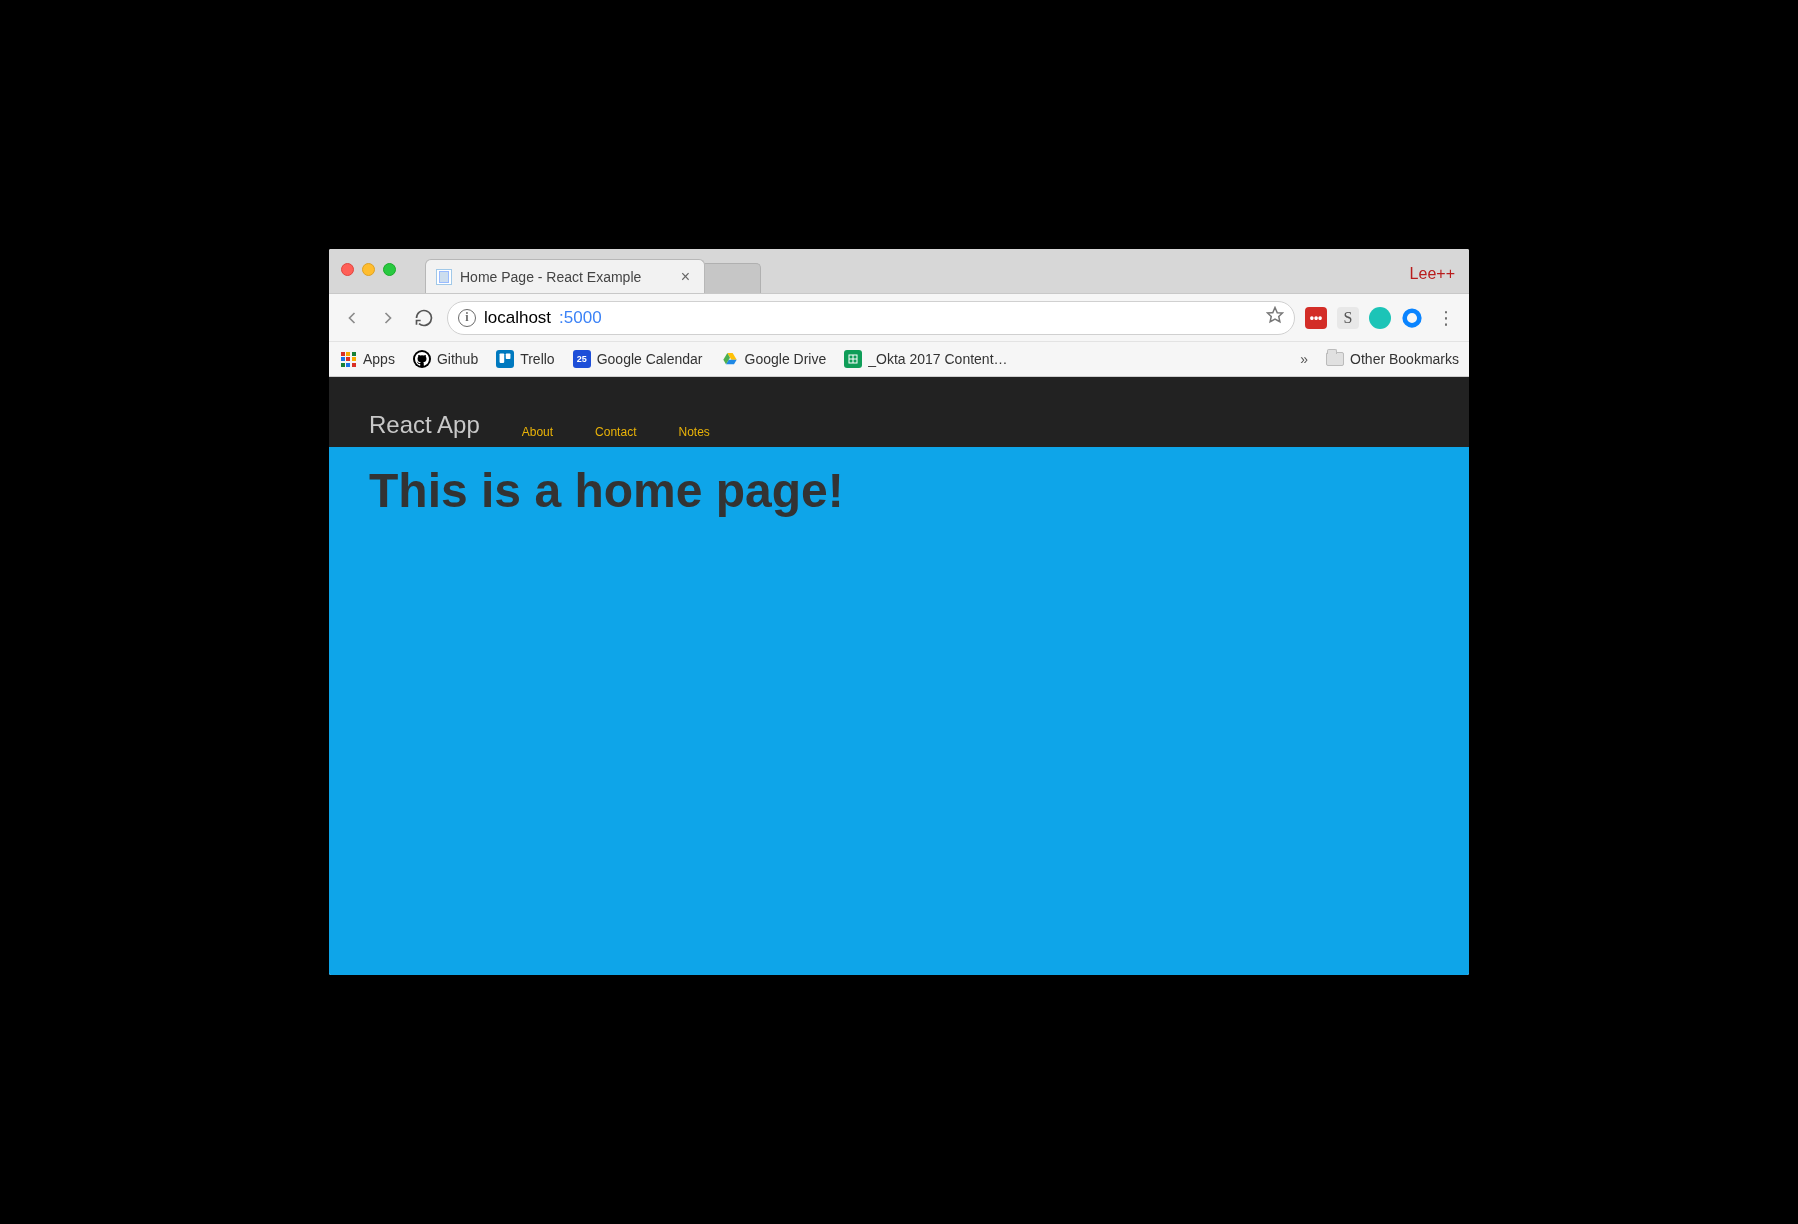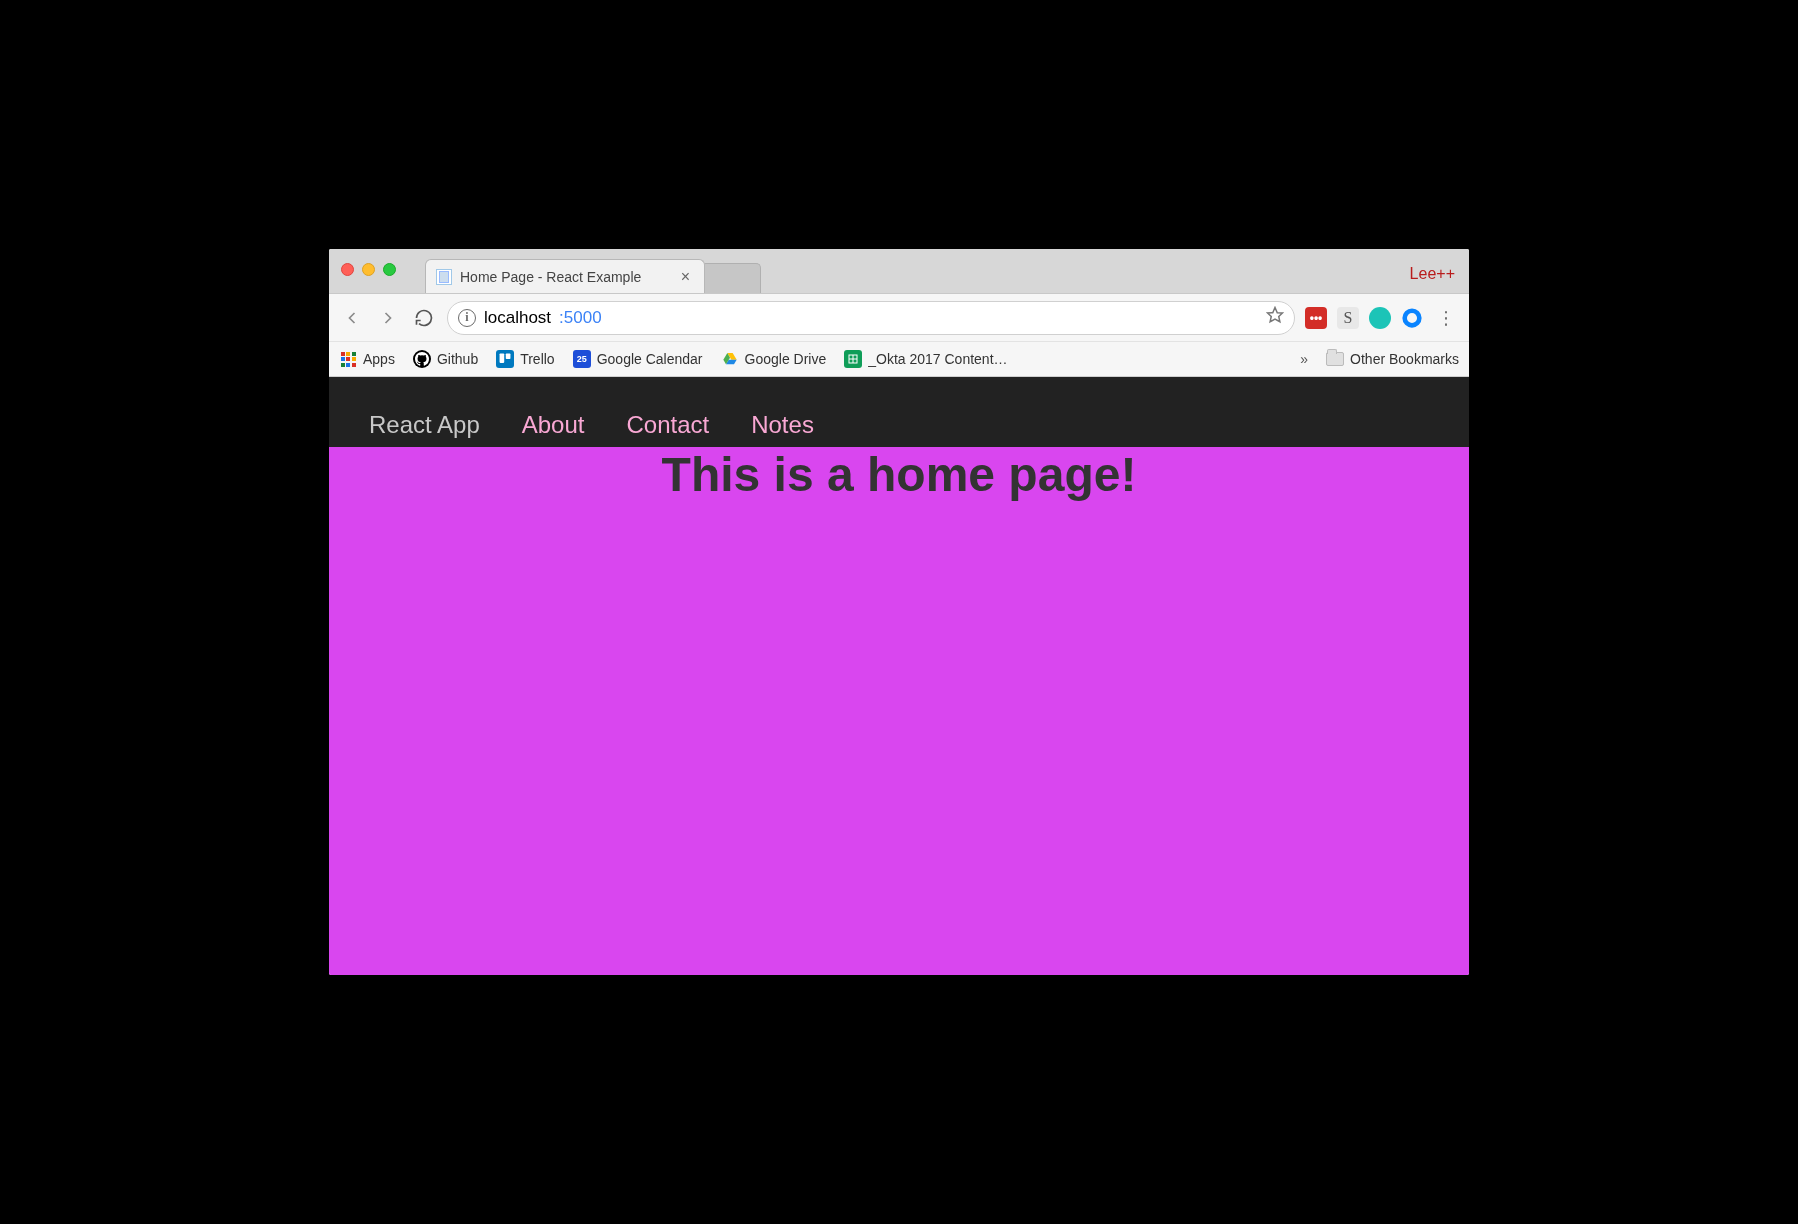--- a/index.html
+++ b/index.html
@@ -273,31 +273,30 @@
       align-items:flex-end;
       padding: 8px 40px;
       gap: 42px;
     }
     .brand {
       color:#c8c8c8;
       font-size: 24px;
       font-weight: 400;
     }
     .nav-link {
-      color:#f9a8d4;
-      font-size: 24px;
+      color:#eab308;
+      font-size: 12px;
       cursor:pointer;
       margin-top:36px;
     }
     
     .content {
       flex:1;
-      background:#d946ef;
-      padding: 0 40px;
-      text-align: center;
+      background:#0ea5e9;
+      padding: 16px 40px;
     }
     .heading {
       font-size: 48px;
       font-weight: 600;
       color:#333;
     }
     .gdrive-icon svg{width:16px;height:16px;}
   </style>
 </head>
 <body>

